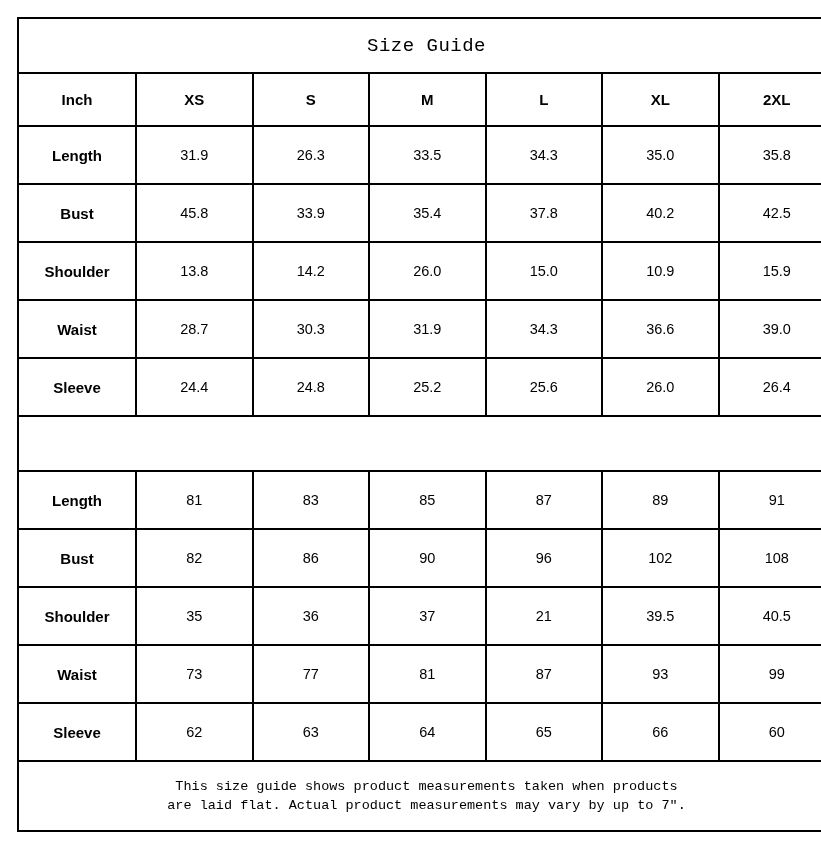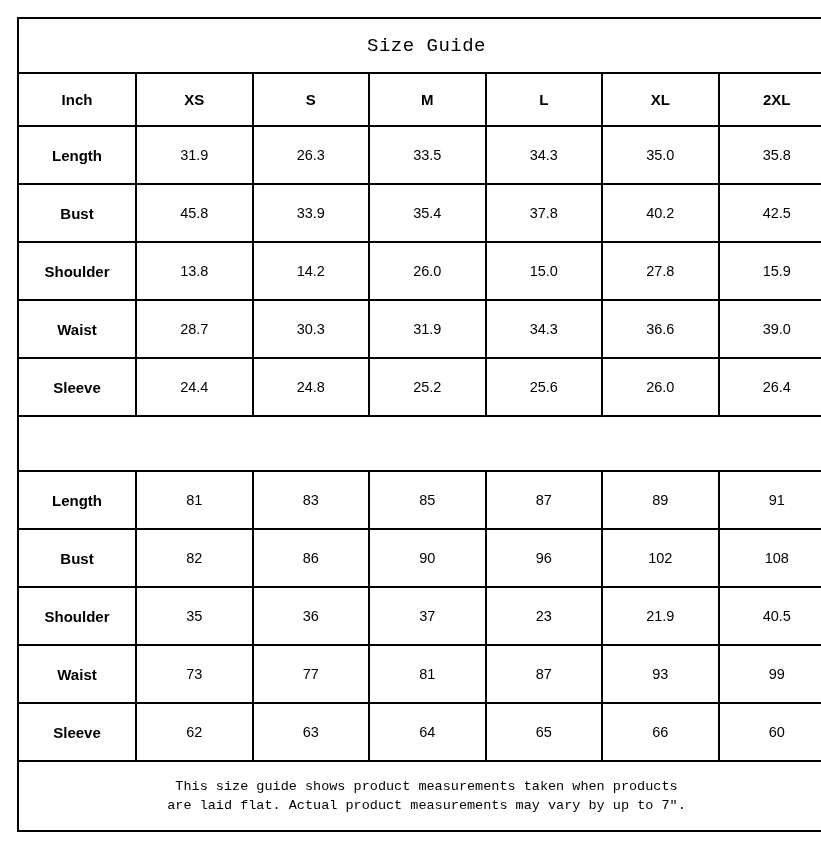--- a/index.html
+++ b/index.html
@@ -109,21 +109,21 @@
           <td class="value-cell">37.8</td>
           <td class="value-cell">40.2</td>
           <td class="value-cell">42.5</td>
         </tr>
         <tr class="data-row">
           <td class="label-cell">Shoulder</td>
           <td class="value-cell">13.8</td>
           <td class="value-cell">14.2</td>
           <td class="value-cell">26.0</td>
           <td class="value-cell">15.0</td>
-          <td class="value-cell">27.8</td>
+          <td class="value-cell">10.9</td>
           <td class="value-cell">15.9</td>
         </tr>
         <tr class="data-row">
           <td class="label-cell">Waist</td>
           <td class="value-cell">28.7</td>
           <td class="value-cell">30.3</td>
           <td class="value-cell">31.9</td>
           <td class="value-cell">34.3</td>
           <td class="value-cell">36.6</td>
           <td class="value-cell">39.0</td>
@@ -162,22 +162,22 @@
           <td class="value-cell">90</td>
           <td class="value-cell">96</td>
           <td class="value-cell">102</td>
           <td class="value-cell">108</td>
         </tr>
         <tr class="data-row">
           <td class="label-cell">Shoulder</td>
           <td class="value-cell">35</td>
           <td class="value-cell">36</td>
           <td class="value-cell">37</td>
-          <td class="value-cell">23</td>
-          <td class="value-cell">21.9</td>
+          <td class="value-cell">21</td>
+          <td class="value-cell">39.5</td>
           <td class="value-cell">40.5</td>
         </tr>
         <tr class="data-row">
           <td class="label-cell">Waist</td>
           <td class="value-cell">73</td>
           <td class="value-cell">77</td>
           <td class="value-cell">81</td>
           <td class="value-cell">87</td>
           <td class="value-cell">93</td>
           <td class="value-cell">99</td>

